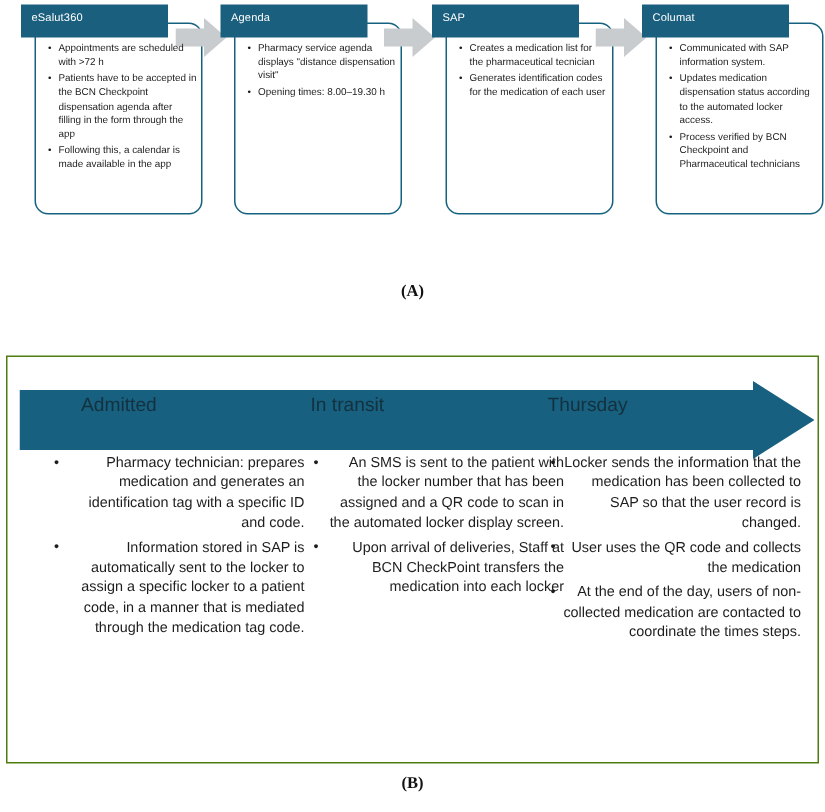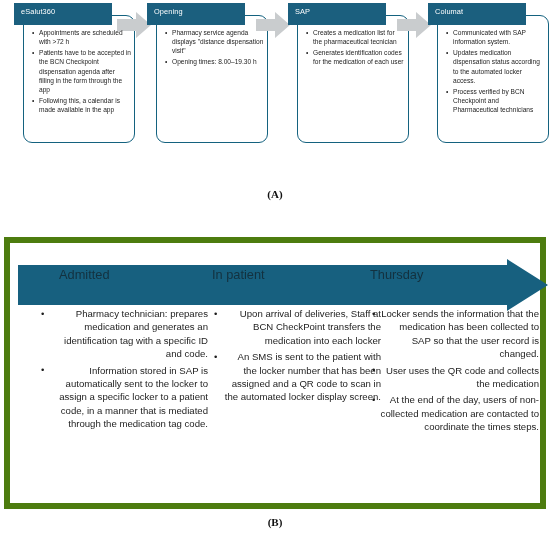--- a/index.html
+++ b/index.html
@@ -74,21 +74,21 @@
     font-weight:bold;font-size:11px;color:#111;
   }
   #label-a{top:188px;}
   #label-b{top:516px;}
 
   
   #panel-b{
     position:absolute;left:4px;top:237px;
     width:542px;height:272px;
     box-sizing:border-box;
-    border:6px solid #4d7c0f;
+    border:1px solid #4d7c0f;
     background:#ffffff;
   }
   #banner{position:absolute;left:8px;top:16px;width:530px;height:52px;}
   .banner-head{
     position:absolute;top:24px;
     font-size:12.8px;color:#13313f;
     white-space:nowrap;
   }
   .banner-head.h0{left:49px;}
   .banner-head.h1{left:202px;}
@@ -131,21 +131,21 @@
 
   <div class="connector c0">
     <svg width="34" height="26" viewBox="0 0 34 26">
       <polygon points="0,7 19,7 19,0 34,13 19,26 19,19 0,19" fill="#c9ccce"></polygon>
     </svg>
   </div>
 
   <div class="flow-step s1">
     <div class="step-body"></div>
     <div class="step-tab">
-      <span class="step-tab-label">Opening</span>
+      <span class="step-tab-label">Agenda</span>
     </div>
     <ul class="step-list">
       <li>Pharmacy service agenda displays "distance dispensation visit"</li>
       <li>Opening times: 8.00–19.30 h</li>
     </ul>
   </div>
 
   <div class="connector c1">
     <svg width="34" height="26" viewBox="0 0 34 26">
       <polygon points="0,7 19,7 19,0 34,13 19,26 19,19 0,19" fill="#c9ccce"></polygon>
@@ -186,34 +186,34 @@
 
 <div id="panel-b">
 
   <div id="banner">
     <svg width="530" height="52" viewBox="0 0 530 52">
       <polygon points="0,6 489,6 489,0 530,26 489,52 489,46 0,46" fill="#17607f"></polygon>
     </svg>
   </div>
 
   <div class="banner-head h0">Admitted</div>
-  <div class="banner-head h1">In patient</div>
+  <div class="banner-head h1">In transit</div>
   <div class="banner-head h2">Thursday</div>
 
   <div class="col c0">
     <ul>
       <li>Pharmacy technician: prepares medication and generates an identification tag with a specific ID and code.</li>
       <li>Information stored in SAP is automatically sent to the locker to assign a specific locker to a patient code, in a manner that is mediated through the medication tag code.</li>
     </ul>
   </div>
 
   <div class="col c1">
     <ul>
+      <li>An SMS is sent to the patient with the locker number that has been assigned and a QR code to scan in the automated locker display screen.</li>
       <li>Upon arrival of deliveries, Staff at BCN CheckPoint transfers the medication into each locker</li>
-      <li>An SMS is sent to the patient with the locker number that has been assigned and a QR code to scan in the automated locker display screen.</li>
     </ul>
   </div>
 
   <div class="col c2">
     <ul>
       <li>Locker sends the information that the medication has been collected to SAP so that the user record is changed.</li>
       <li>User uses the QR code and collects the medication</li>
       <li>At the end of the day, users of non-collected medication are contacted to coordinate the times steps.</li>
     </ul>
   </div>

